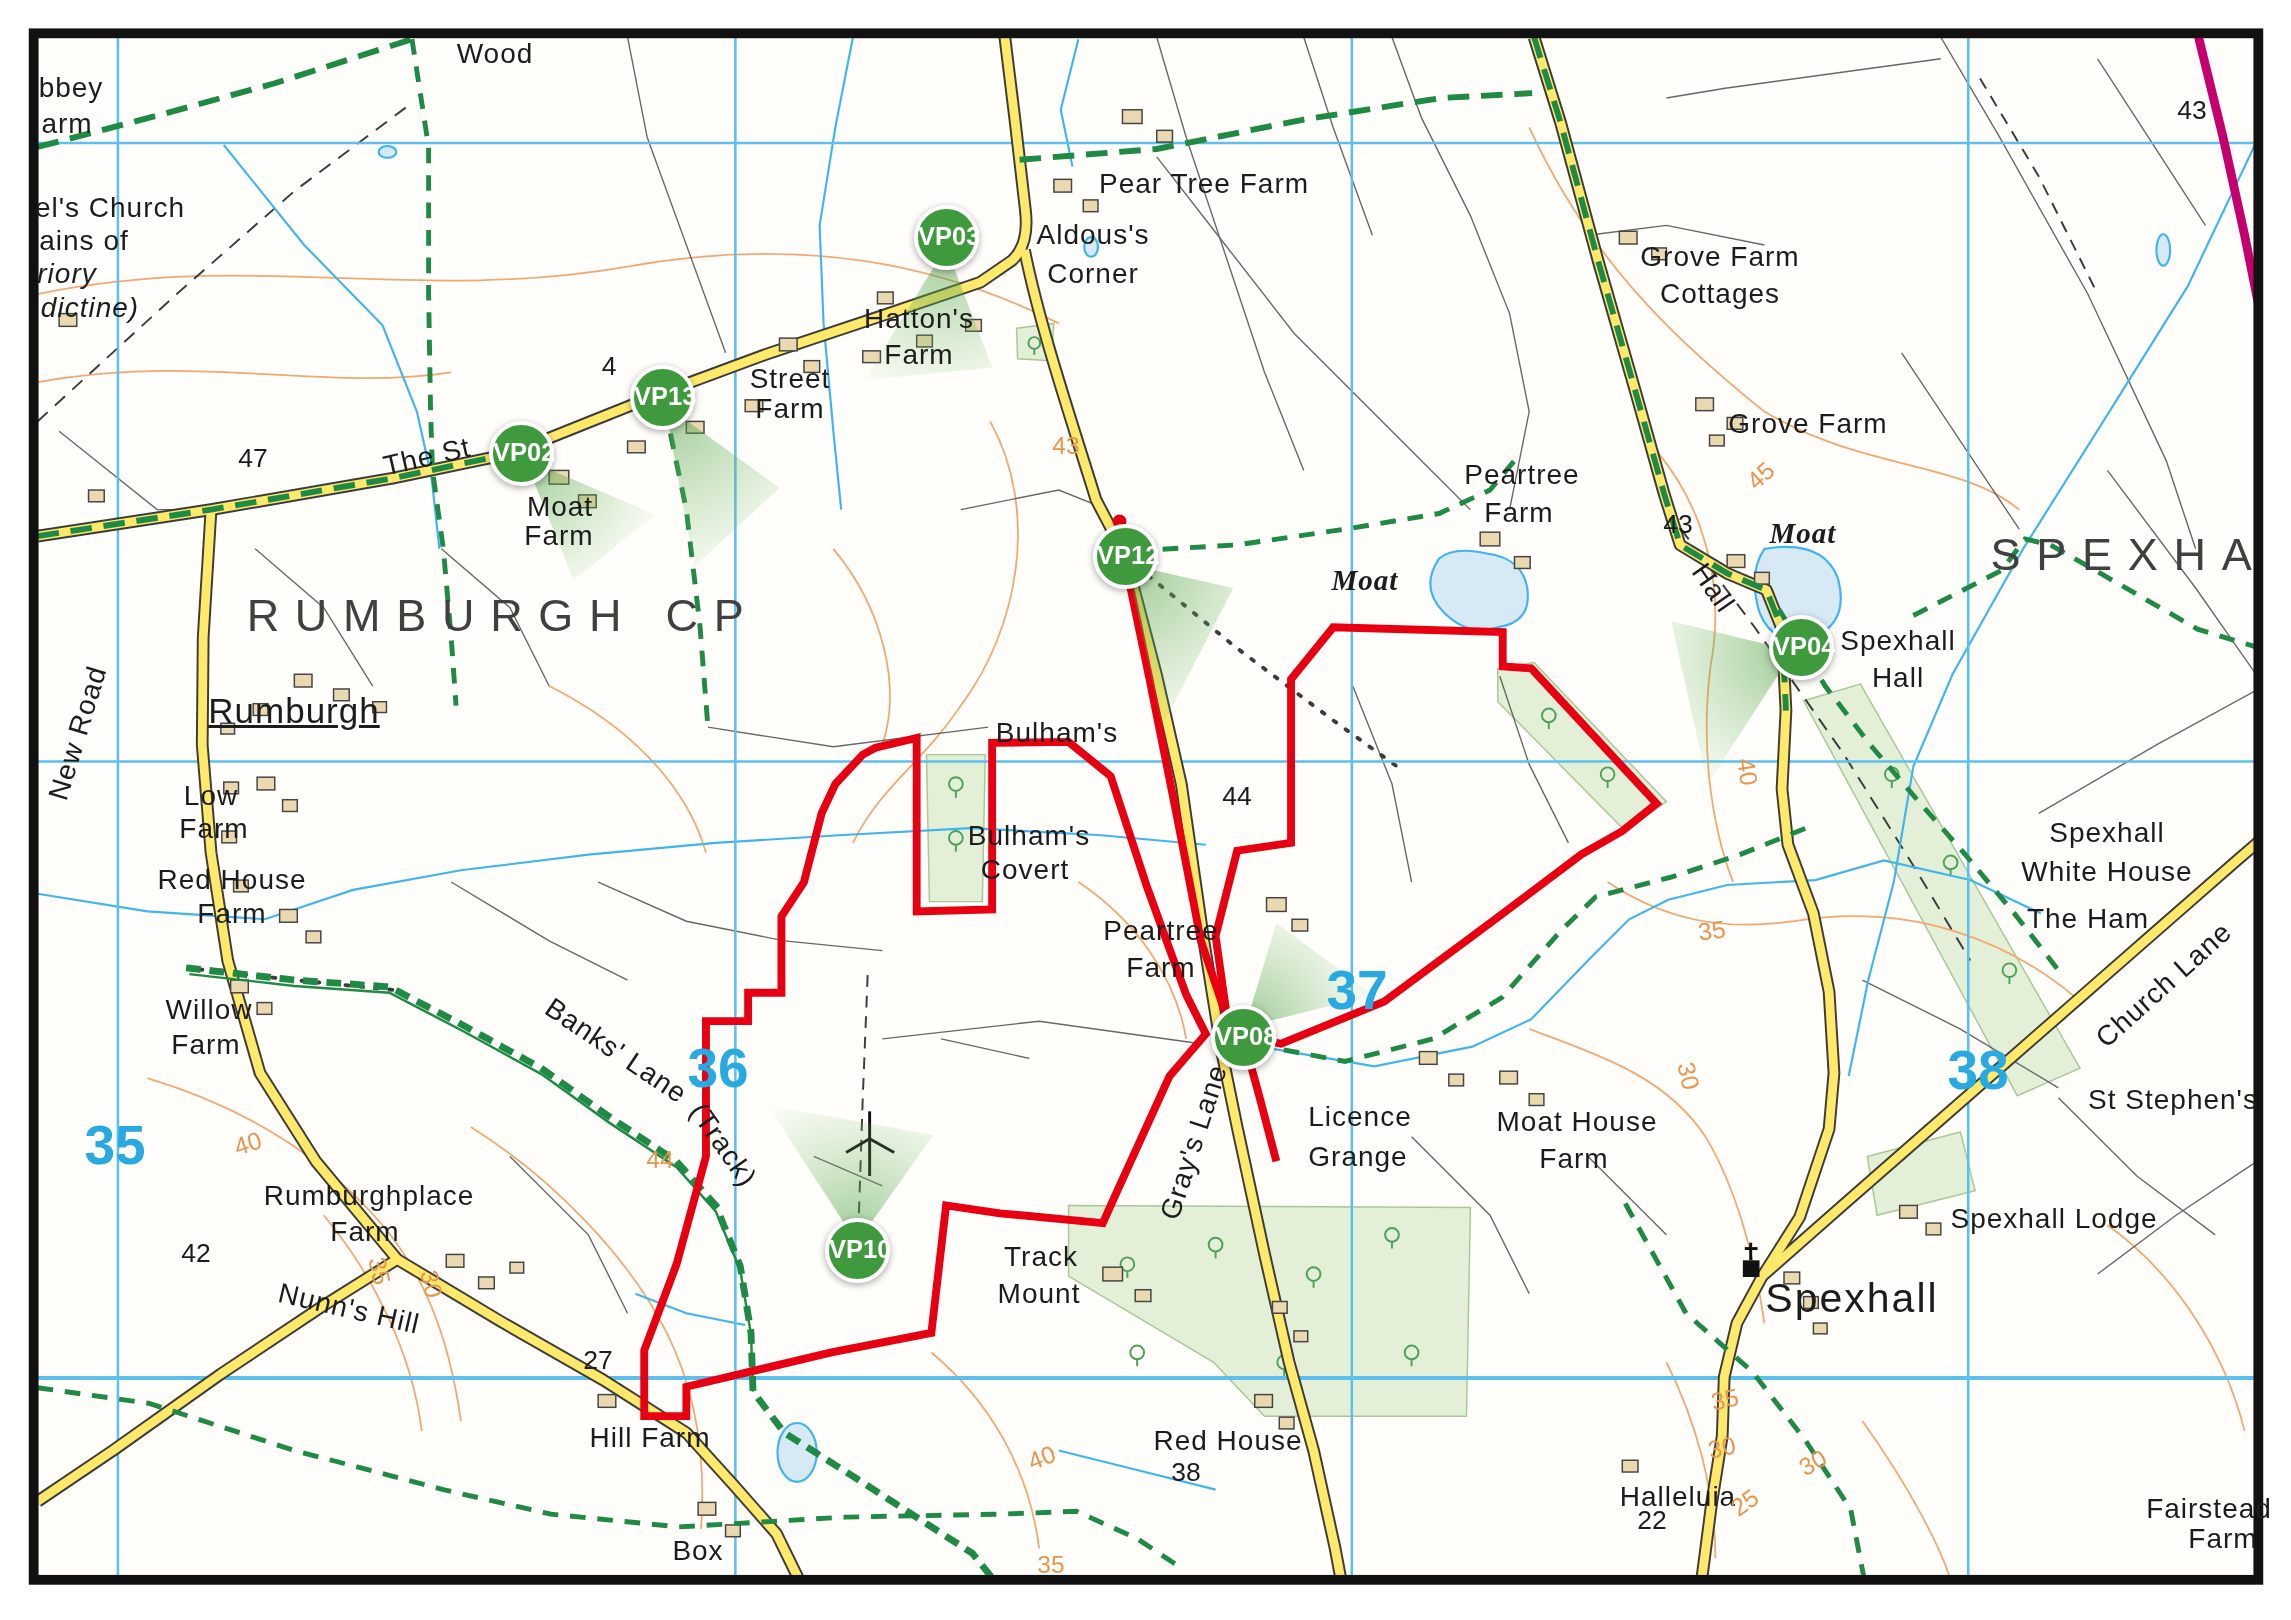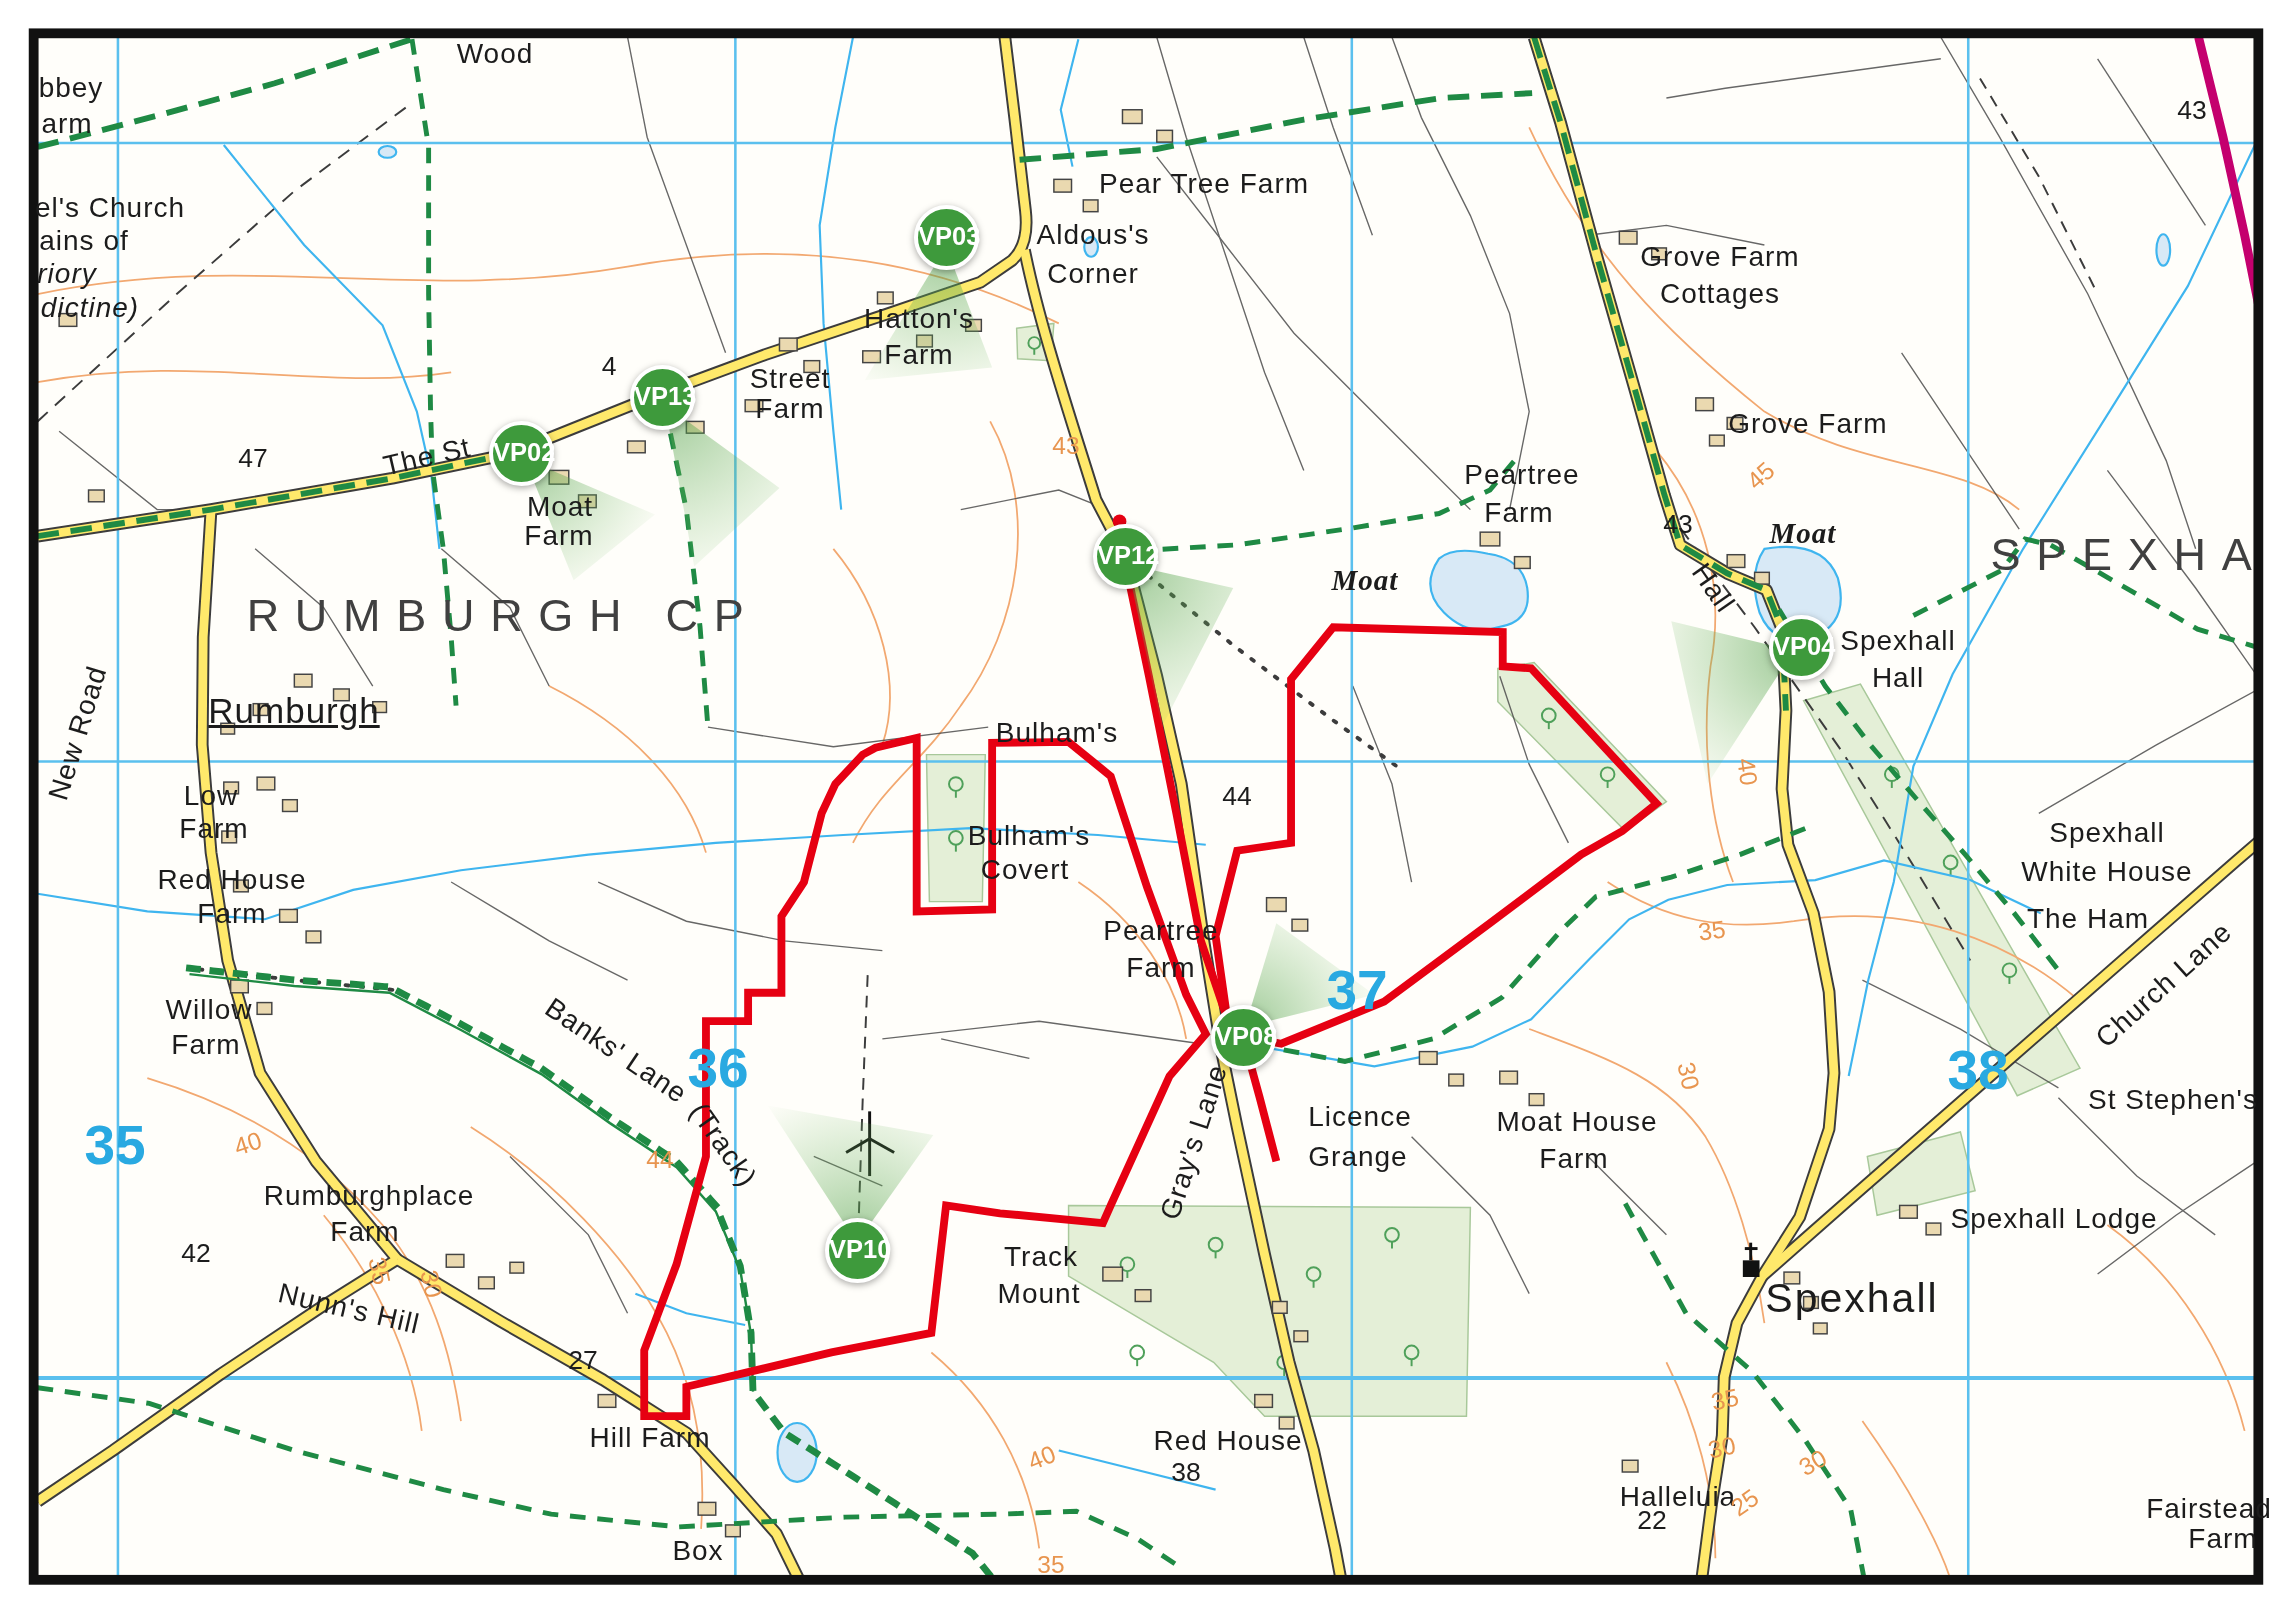--- a/index.html
+++ b/index.html
@@ -456,21 +456,21 @@
   <div class="ct" style="left:1725px;top:1400px;transform:translate(-50%,-50%) rotate(-12deg)">35</div>
   <div class="ct" style="left:1722px;top:1448px;transform:translate(-50%,-50%) rotate(-12deg)">30</div>
   <div class="ct" style="left:1745px;top:1503px;transform:translate(-50%,-50%) rotate(-35deg)">25</div>
   <div class="ct" style="left:1813px;top:1463px;transform:translate(-50%,-50%) rotate(-30deg)">30</div>
 
   <div class="spot" style="left:253px;top:458px">47</div>
   <div class="spot" style="left:2192px;top:110px">43</div>
   <div class="spot" style="left:1678px;top:524px">43</div>
   <div class="spot" style="left:1237px;top:796px">44</div>
   <div class="spot" style="left:196px;top:1253px">42</div>
-  <div class="spot" style="left:583px;top:1360px">27</div>
+  <div class="spot" style="left:598px;top:1360px">27</div>
   <div class="spot" style="left:1186px;top:1472px">38</div>
   <div class="spot" style="left:1652px;top:1520px">22</div>
   <div class="spot" style="left:609px;top:366px">4</div>
 </div>
 
 <div>
   <div class="vp" style="left:521px;top:453px">VP02</div>
   <div class="vp" style="left:946px;top:237px">VP03</div>
   <div class="vp" style="left:662px;top:397px">VP13</div>
   <div class="vp" style="left:1125px;top:556px">VP12</div>

